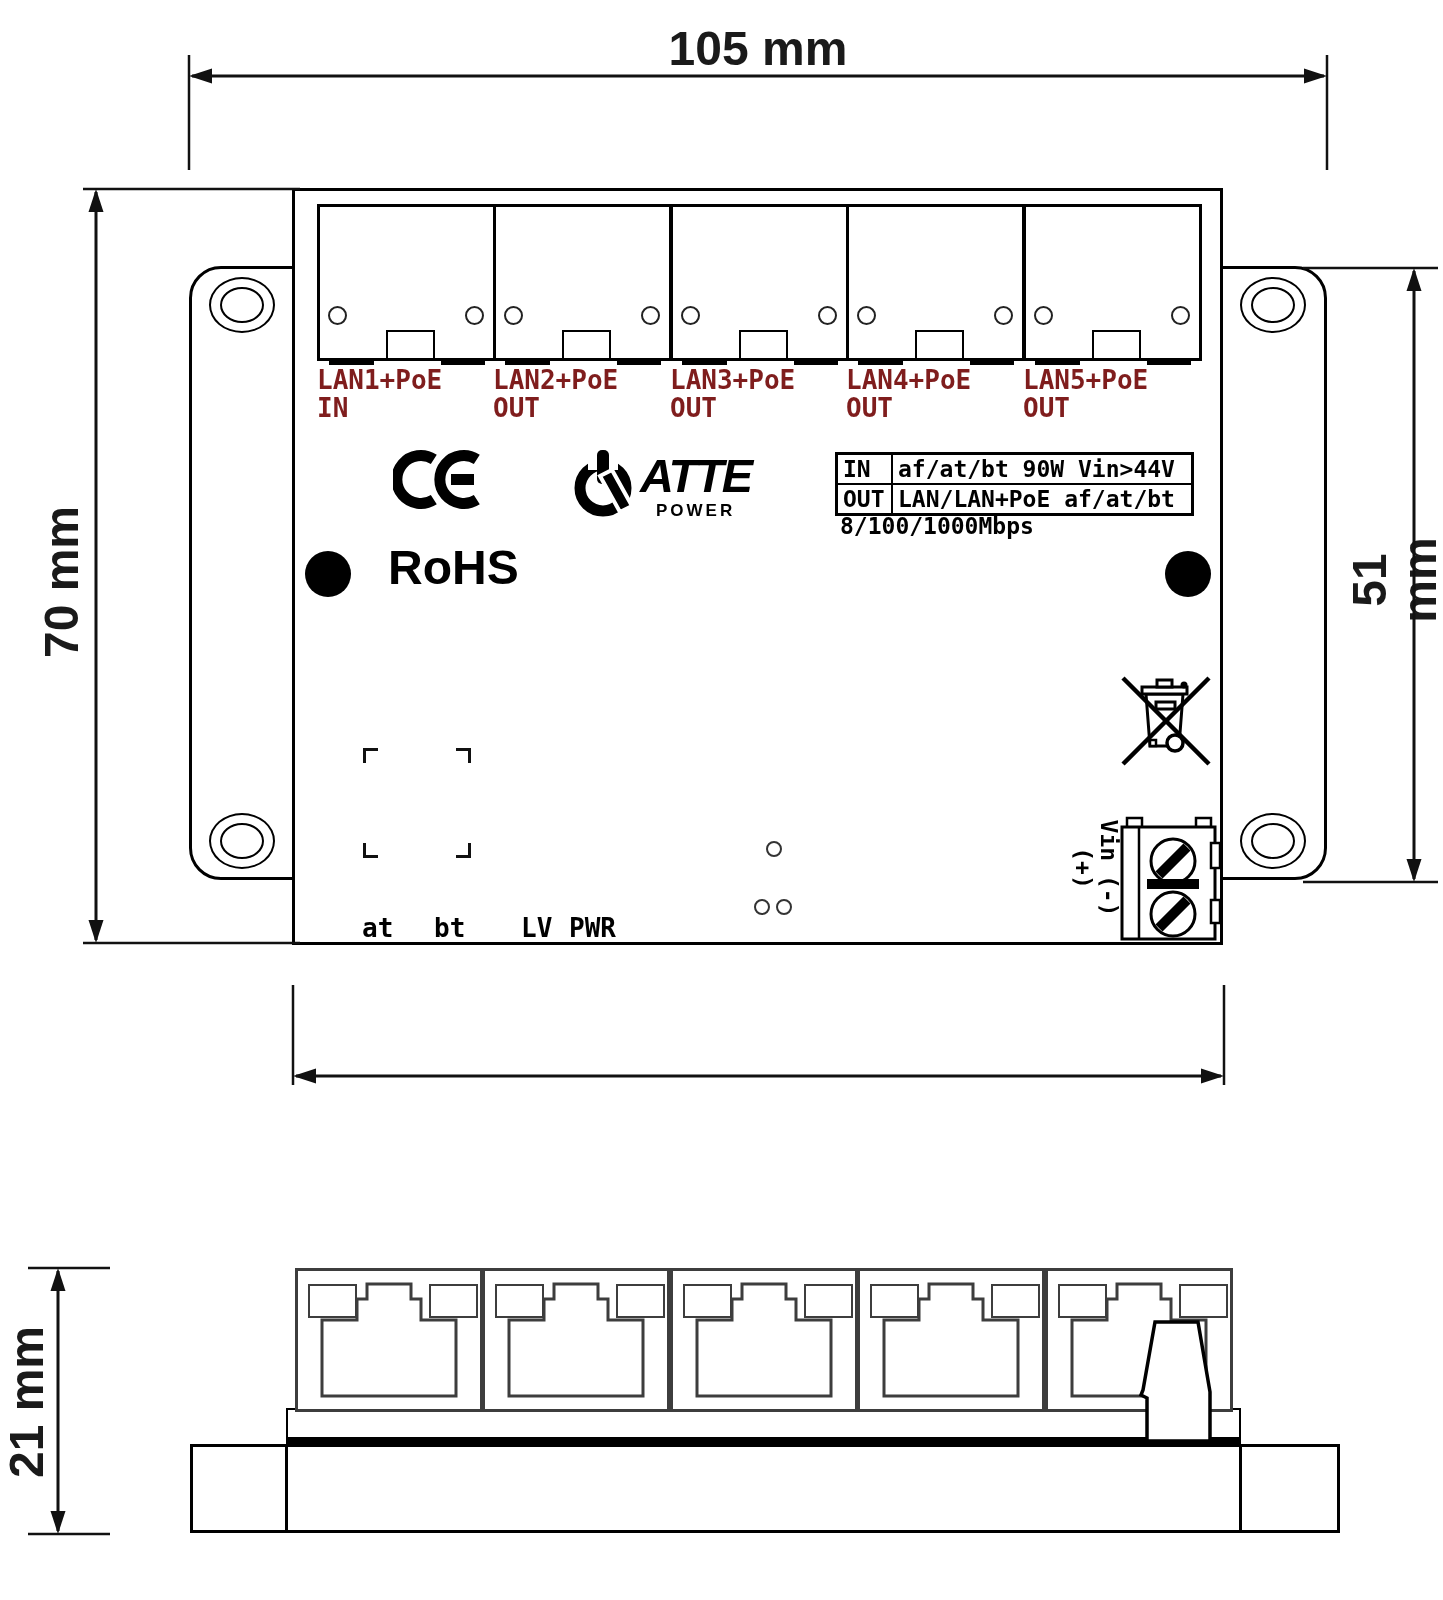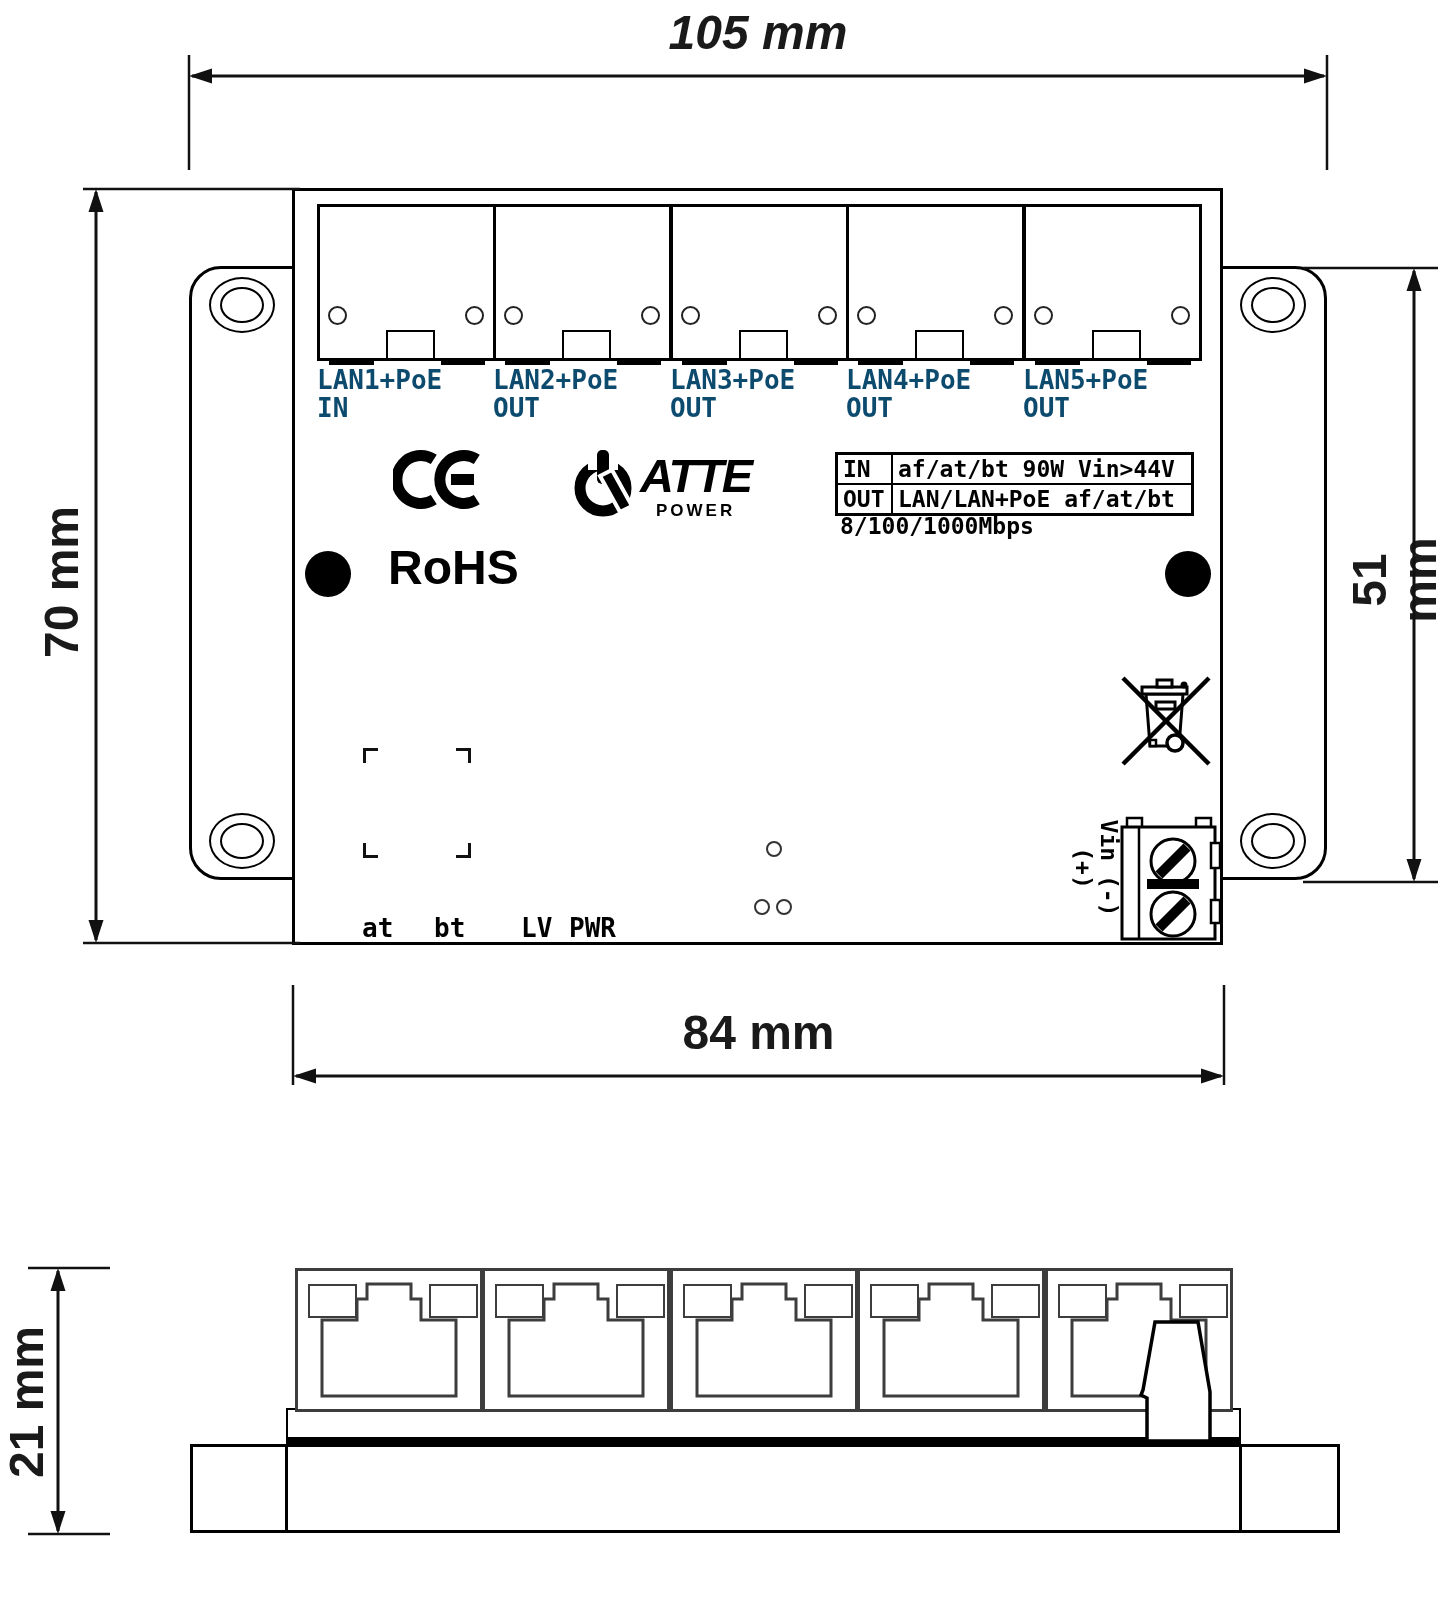--- a/index.html
+++ b/index.html
@@ -15,21 +15,21 @@
 
   
   .body-plate{left:292px;top:188px;width:931px;height:757px;border:3px solid #000;background:#fff;z-index:2;}
   .ear{width:108px;height:614px;top:266px;border:3px solid #000;background:#fff;z-index:1;}
   .ear-hole{border:2.5px solid #000;border-radius:50%;background:#fff;z-index:3;}
 
   .port{top:204px;width:179px;height:157px;border:3px solid #000;background:#fff;z-index:4;}
   .port .pcirc{position:absolute;width:15px;height:15px;border:2px solid #222;border-radius:50%;top:99px;}
   .port .ptab{position:absolute;left:66px;bottom:0;width:45px;height:26px;border:2.5px solid #000;border-bottom:none;}
   .port .pfoot{position:absolute;bottom:-7px;height:7px;background:#000;}
-  .portlabel{top:366px;width:190px;z-index:5;font-size:26px;line-height:28px;color:#0c4a6e;}
+  .portlabel{top:366px;width:190px;z-index:5;font-size:26px;line-height:28px;color:#7f1d1d;}
 
   .dot{width:46px;height:46px;border-radius:50%;background:#000;z-index:5;}
 
   .spec-table{left:835px;top:452px;z-index:5;border:2.5px solid #000;display:grid;
               grid-template-columns:55px 300px;font-size:23px;color:#000;background:#fff;}
   .spec-table .cell{border:1.5px solid #000;padding:1px 4px 0 5px;height:27px;line-height:26px;white-space:nowrap;}
 
   .bracket{width:15px;height:15px;z-index:5;}
   .tp-circ{width:16px;height:16px;border:2px solid #333;border-radius:50%;z-index:5;background:#fff;}
 
@@ -48,21 +48,21 @@
 
 <div id="canvas">
 
   <svg class="abs dimline" style="left:185px;top:40px;" width="1146" height="140" viewBox="0 0 1146 140">
     <line x1="4" y1="15" x2="4" y2="130" stroke="#111" stroke-width="2.5"></line>
     <line x1="1142" y1="15" x2="1142" y2="130" stroke="#111" stroke-width="2.5"></line>
     <line x1="7" y1="36" x2="1139" y2="36" stroke="#111" stroke-width="3"></line>
     <polygon points="4,36 27,28.5 27,43.5" fill="#111"></polygon>
     <polygon points="1142,36 1119,28.5 1119,43.5" fill="#111"></polygon>
   </svg>
-  <div class="abs dimlabel" style="left:185px;top:8px;width:1146px;font-style:italic;">105 mm</div>
+  <div class="abs dimlabel" style="left:185px;top:24px;width:1146px;">105 mm</div>
 
   <svg class="abs dimline" style="left:78px;top:183px;" width="228" height="766" viewBox="0 0 228 766">
     <line x1="5" y1="6" x2="222" y2="6" stroke="#111" stroke-width="2.5"></line>
     <line x1="5" y1="760" x2="222" y2="760" stroke="#111" stroke-width="2.5"></line>
     <line x1="18" y1="9" x2="18" y2="757" stroke="#111" stroke-width="3"></line>
     <polygon points="18,6 10.5,29 25.5,29" fill="#111"></polygon>
     <polygon points="18,760 10.5,737 25.5,737" fill="#111"></polygon>
   </svg>
   <div class="abs dimlabel rot-ccw" style="left:-47px;top:556px;width:220px;height:52px;">70 mm</div>
 
@@ -75,21 +75,20 @@
   </svg>
   <div class="abs dimlabel rot-ccw" style="left:1298px;top:554px;width:145px;height:52px;">51 mm</div>
 
   <svg class="abs dimline" style="left:290px;top:982px;" width="937" height="108" viewBox="0 0 937 108">
     <line x1="3" y1="3" x2="3" y2="103" stroke="#111" stroke-width="2.5"></line>
     <line x1="934" y1="3" x2="934" y2="103" stroke="#111" stroke-width="2.5"></line>
     <line x1="6" y1="94" x2="931" y2="94" stroke="#111" stroke-width="3"></line>
     <polygon points="3,94 26,86.5 26,101.5" fill="#111"></polygon>
     <polygon points="934,94 911,86.5 911,101.5" fill="#111"></polygon>
   </svg>
-  <div class="abs dimlabel" style="left:290px;top:1008px;width:937px;">84 mm</div>
 
   <svg class="abs dimline" style="left:26px;top:1262px;" width="88" height="278" viewBox="0 0 88 278">
     <line x1="2" y1="6" x2="84" y2="6" stroke="#111" stroke-width="2.5"></line>
     <line x1="2" y1="272" x2="84" y2="272" stroke="#111" stroke-width="2.5"></line>
     <line x1="32" y1="9" x2="32" y2="269" stroke="#111" stroke-width="3"></line>
     <polygon points="32,6 24.5,29 39.5,29" fill="#111"></polygon>
     <polygon points="32,272 24.5,249 39.5,249" fill="#111"></polygon>
   </svg>
   <div class="abs dimlabel rot-ccw" style="left:-52px;top:1376px;width:160px;height:52px;">21 mm</div>
 

